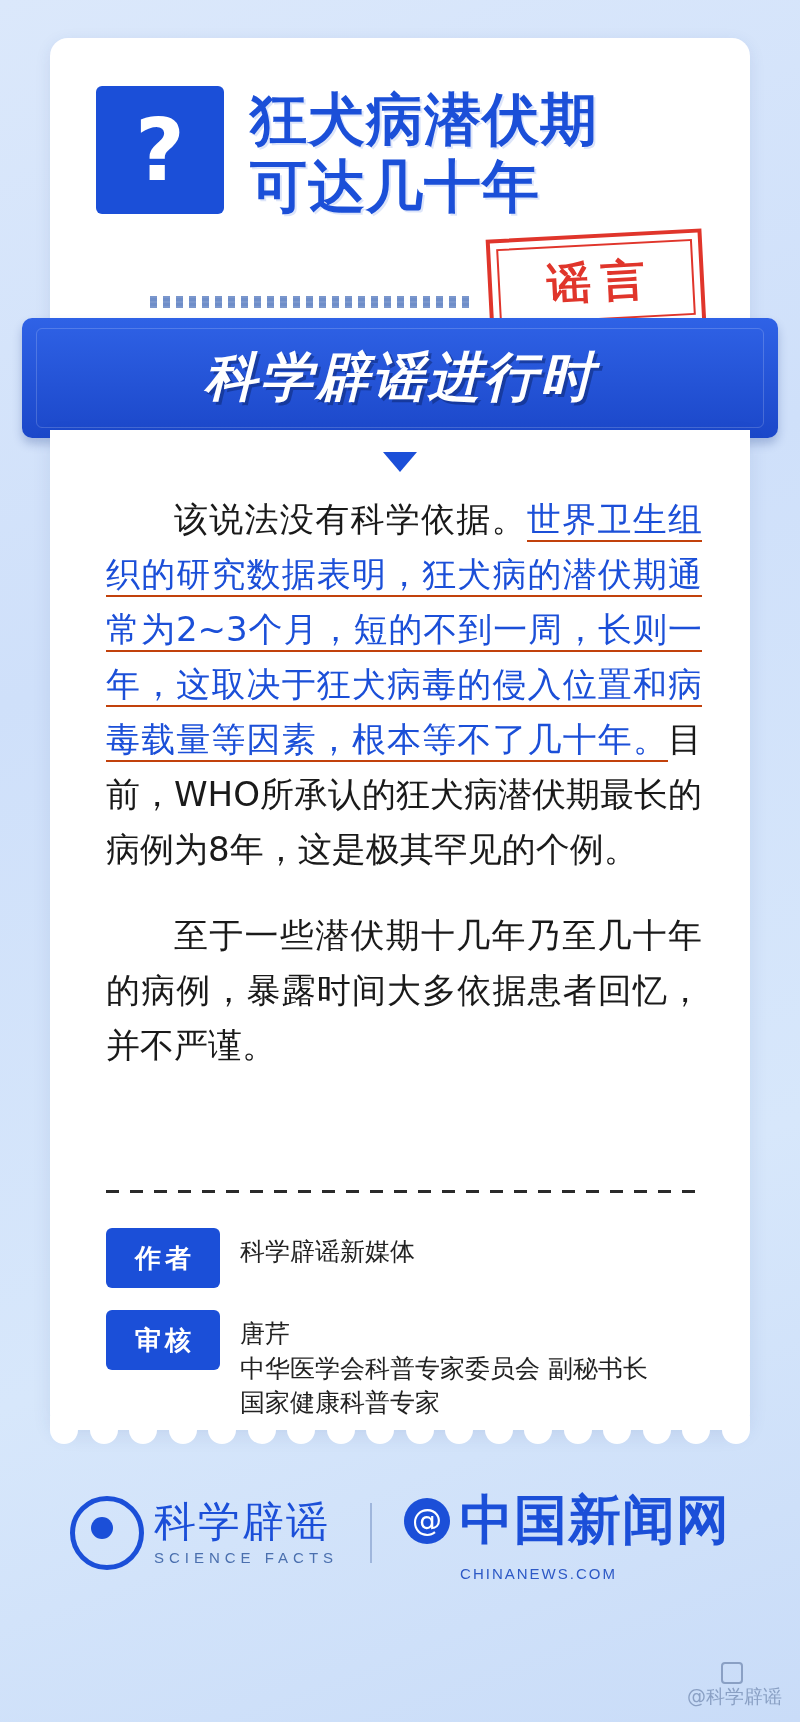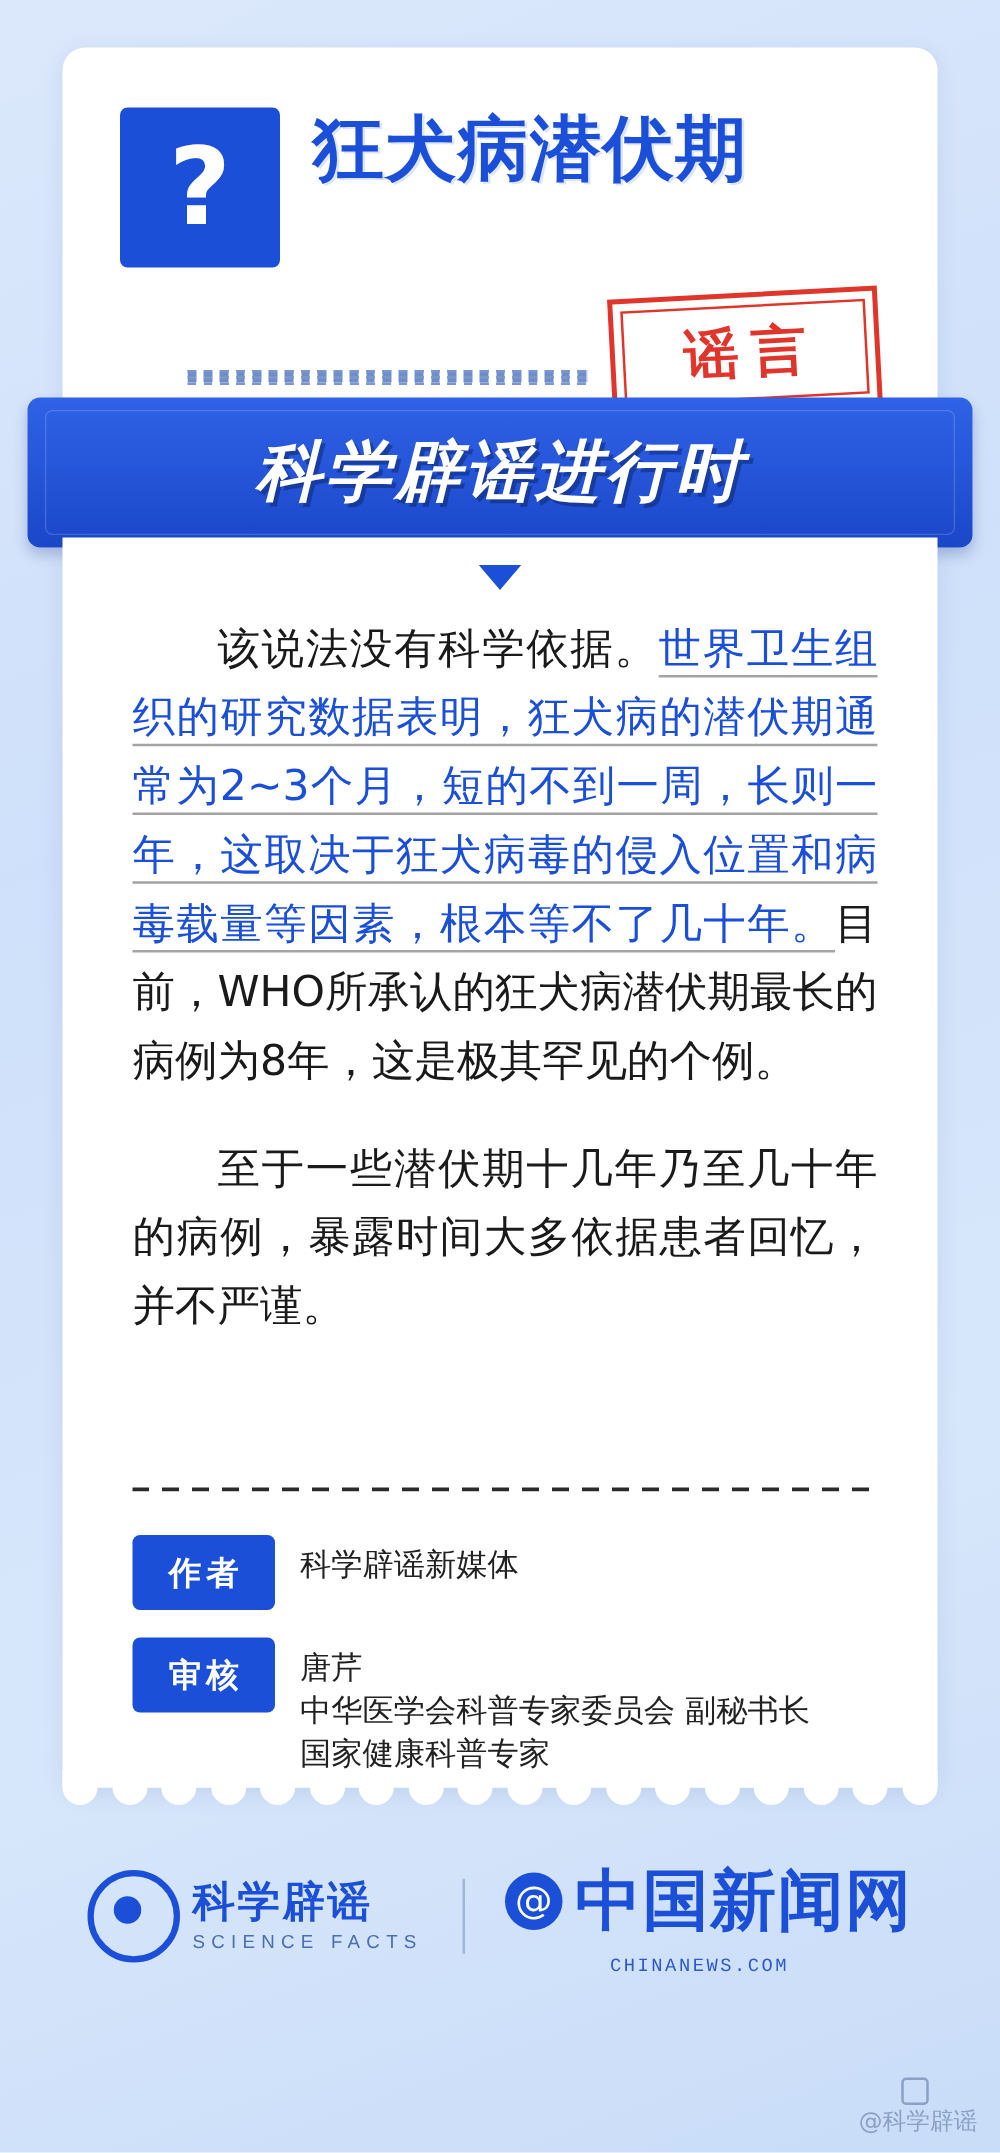--- a/index.html
+++ b/index.html
@@ -189,21 +189,21 @@
     top: 62px;
     font-size: 34px;
     line-height: 1.62;
     color: #1a1a1a;
     font-family: "DejaVu Sans", sans-serif;
     text-align: justify;
   }
   .paragraphs p { margin: 0 0 30px 0; text-indent: 2em; }
   .hl {
     color: #1b4fd8;
-    border-bottom: 2px solid #a3a3a3;
+    border-bottom: 2px solid #c2410c;
     padding-bottom: 1px;
   }
 
   .dash-divider {
     position: absolute;
     left: 56px;
     right: 48px;
     top: 760px;
     height: 3px;
     background-image: repeating-linear-gradient(to right, #2a2a2a 0 13px, transparent 13px 24px);
@@ -292,22 +292,22 @@
     content: "";
     position: absolute;
     left: 16px; top: 16px;
     width: 22px; height: 22px;
     border-radius: 50%;
     background: #1b4fd8;
   }
   .logo-left-text { line-height: 1; }
   .logo-left-text .cn {
     color: #1b4fd8;
-    font-size: 34px;
-    font-weight: bold;
+    font-size: 42px;
+    font-weight: normal;
     letter-spacing: 2px;
     font-family: "DejaVu Sans", sans-serif;
   }
   .logo-left-text .en {
     color: #4a6fae;
     font-size: 15px;
     letter-spacing: 5px;
     margin-top: 7px;
     font-family: "Liberation Sans", sans-serif;
   }
@@ -336,22 +336,22 @@
     font-size: 53px;
     font-weight: bold;
     letter-spacing: 1px;
     font-family: "DejaVu Sans", sans-serif;
   }
   .logo-right .en {
     color: #2d59c6;
     font-size: 15px;
     letter-spacing: 2px;
     margin-top: 8px;
-    margin-left: 84px;
-    font-family: Liberation Mono, monospace;
+    margin-left: 56px;
+    font-family: Liberation Sans, sans-serif;
   }
 
   .watermark {
     position: absolute;
     right: 18px;
     bottom: 12px;
     color: #8aa0c4;
     font-size: 19px;
     display: flex;
     align-items: center;
@@ -371,20 +371,21 @@
 
 <div class="page">
 
   <div class="top-card">
     <div class="title-row">
       <div class="q-badge">
         <div class="q-mark">?</div>
       </div>
       <div class="headline">
         <div>狂犬病潜伏期</div>
+        <div>可达几十年</div>
       </div>
     </div>
 
     <div class="dotted-rule">
       <span></span>
         <span></span>
         <span></span>
     </div>
 
     <div class="stamp">

